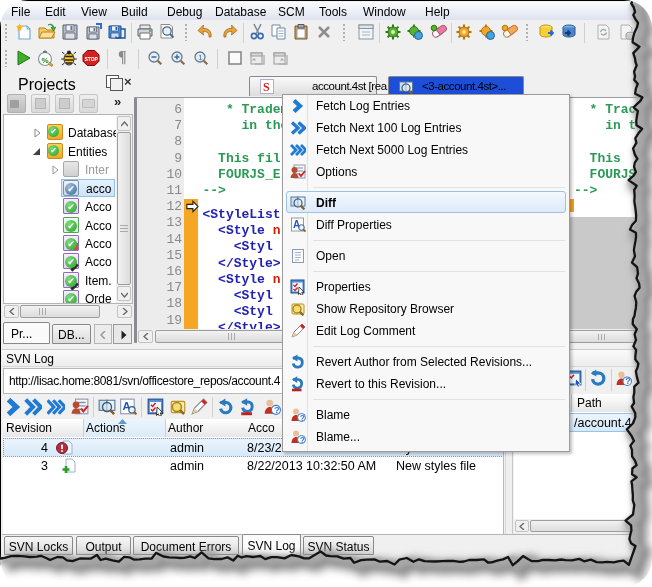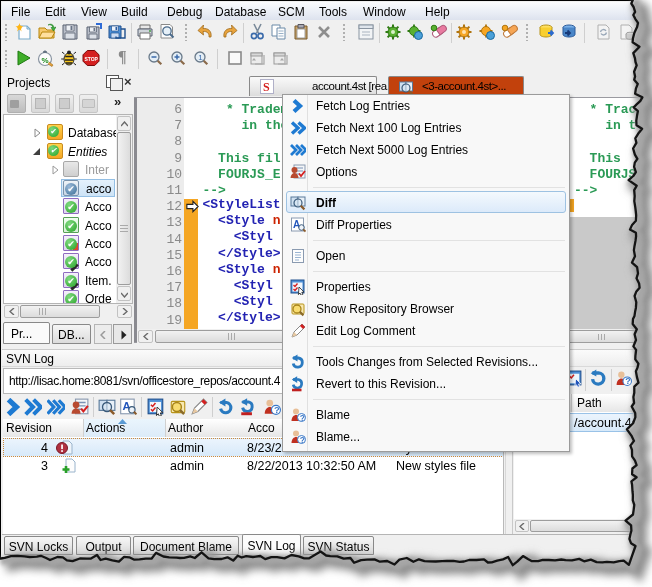--- a/index.html
+++ b/index.html
@@ -1,17 +1,17 @@
 <!DOCTYPE html>
 <html><head><meta charset="utf-8">
 <style>
   html,body{margin:0;padding:0;}
   body{width:652px;height:587px;overflow:hidden;background:#fff;
        font-family:"Liberation Sans",sans-serif;}
-  #wrap{position:relative;width:652px;height:587px;overflow:hidden;background:#fff;}
+  #wrap{position:relative;width:652px;height:587px;overflow:hidden;background:#fff;border-radius:28px;}
   #app{position:absolute;left:0;top:0;width:646px;height:566px;background:#f0f0f0;
        border-left:1px solid #000;border-top:1px solid #000;box-sizing:border-box;}
   .abs{position:absolute;}
   #lnums{white-space:pre;}
   .etab span,.btab span,.trow span{white-space:nowrap;}
   .etab span{letter-spacing:-0.45px;}
   
   #menubar{left:1px;top:1px;width:644px;height:18px;
      background:linear-gradient(#fafbfd,#e9edf5 60%,#dde2ee);border-bottom:1px solid #b9bfcc;}
   #menubar span{position:absolute;top:3px;font-size:12px;color:#000;}
@@ -43,21 +43,21 @@
      background:radial-gradient(circle at 35% 30%,#9ab8d8,#3a6f96);color:#fff;font-size:9px;line-height:12px;text-align:center;}
   
   .sb{background:#f0f0f0;}
   .sbthumb{background:linear-gradient(90deg,#f2f2f2,#dcdcdc);border:1px solid #9d9d9d;border-radius:2px;box-sizing:border-box;}
   .sbthumbh{background:linear-gradient(#f2f2f2,#dcdcdc);border:1px solid #9d9d9d;border-radius:2px;box-sizing:border-box;}
   .sbbtn{background:#f0f0f0;border:1px solid #c2c2c2;box-sizing:border-box;border-radius:2px;}
   
   .etab{position:absolute;top:75px;height:20px;border:1px solid #898989;border-bottom:none;
      border-radius:2px 2px 0 0;background:linear-gradient(#f9f9f9,#ececec 50%,#dcdcdc);
      font-size:11.5px;box-sizing:border-box;}
-  .etab.active{background:#c2410c;height:22px;}
+  .etab.active{background:#1d4ed8;height:22px;}
   
   .code{font-family:"Liberation Mono",monospace;font-size:13px;white-space:pre;position:absolute;font-weight:bold;}
   .cgreen{color:#2a9a55;}
   .cblue{color:#2222b2;}
   .cred{color:#cc2200;}
   
   .hdrcell{position:absolute;height:18px;background:linear-gradient(#ffffff,#f4f4f4 45%,#e6e6e6);
      border-right:1px solid #d0d0d0;box-sizing:border-box;font-size:12px;}
   .selrow{background:linear-gradient(#ebf4fd,#d7e9f9);border-top:1px solid #99c2e7;border-bottom:1px solid #99c2e7;box-sizing:border-box;}
   
@@ -295,21 +295,21 @@
         </svg>
     <svg class="icon" style="left:270px;top:3px;" viewBox="0 0 18 18">
           <rect x="2" y="4" width="11" height="11" fill="#ececec" stroke="#9a9a9a"></rect>
           <rect x="2" y="4" width="11" height="3" fill="#d8d8d8" stroke="#9a9a9a"></rect>
           <path d="M15 6 v9 h-9" fill="none" stroke="#b0b0b0" stroke-width="1.4"></path>
           <path d="M10 9 l2 2.5 -4 0 z" fill="#a8a8a8"></path>
         </svg>
   </div>
 
   <div class="abs" id="projTitle">
-    <span style="position:absolute;left:5px;top:3px;font-size:12px;">Projects</span>
+    <span style="position:absolute;left:16px;top:3px;font-size:16px;">Projects</span>
     <span style="position:absolute;left:104px;top:2px;width:11px;height:11px;border:1px solid #555;background:#fff;"></span>
     <span style="position:absolute;left:108px;top:5px;width:11px;height:11px;border:1px solid #555;background:#f0f0f0;"></span>
     <span style="position:absolute;left:122px;top:1px;font-size:13px;color:#333;font-weight:bold;">×</span>
   </div>
   <div class="abs" id="projTools">
     <div style="position:absolute;left:5px;top:2px;width:17px;height:17px;background:linear-gradient(#d8d8d8,#bdbdbd);border:1px solid #b0b0b0;border-radius:2px;"></div>
     <div style="position:absolute;left:8px;top:8px;width:9px;height:8px;background:#9f9f9f;border-radius:1px;"></div>
     <div style="position:absolute;left:29px;top:2px;width:17px;height:17px;background:linear-gradient(#efefef,#d9d9d9);border:1px solid #c6c6c6;border-radius:2px;"></div>
     <div style="position:absolute;left:33px;top:6px;width:9px;height:9px;background:#cdcdcd;border:1px solid #b5b5b5;"></div>
     <div style="position:absolute;left:53px;top:2px;width:17px;height:17px;background:linear-gradient(#efefef,#d9d9d9);border:1px solid #c6c6c6;border-radius:2px;"></div>
@@ -320,21 +320,21 @@
   </div>
   <div class="abs" id="projTree">
 
     <div class="trow" style="left:0;top:9px;width:111px;">
       <svg style="position:absolute;left:30px;top:4px;" width="8" height="10">
             <path d="M1 1 L6 5 L1 9 Z" fill="#fff" stroke="#8a8a8a"></path>
           </svg>
       <span class="ticon tfolder" style="left:43px;"></span>
       <span style="position:absolute;left:64px;top:2px;">Database</span>
     </div>
-    <div class="trow" style="left:0;top:28px;width:91px;font-style:italic;">
+    <div class="trow" style="left:0;top:28px;width:91px;">
       <svg style="position:absolute;left:28px;top:4px;" width="10" height="10">
             <path d="M8 1 L8 8 L1 8 Z" fill="#404040"></path>
           </svg>
       <span class="ticon tfolder" style="left:43px;"></span>
       <span style="position:absolute;left:64px;top:2px;">Entities</span>
     </div>
     <div class="trow" style="left:0;top:46px;width:111px;color:#9a9a9a;">
       <svg style="position:absolute;left:48px;top:4px;" width="8" height="10">
             <path d="M1 1 L6 5 L1 9 Z" fill="#fff" stroke="#9a9a9a"></path>
           </svg>
@@ -461,21 +461,21 @@
     <svg class="abs" style="left:51px;top:102px;" width="15" height="13" viewBox="0 0 17 15">
       <path d="M2 5 L9 5 L9 1.5 L15 7.5 L9 13.5 L9 10 L2 10 Z" fill="#fff" stroke="#222" stroke-width="1.3"></path>
     </svg>
 
     <div class="code cgreen" style="left:68.5px;top:4px;line-height:16.2px;">   * Tradem
      in the
 
   This fil
   FOURJS_E
 --&gt;</div>
-    <div class="code" style="left:68.5px;top:99px;line-height:16.2px;"><span class="cblue">&lt;StyleList
+    <div class="code" style="left:68.5px;top:109px;line-height:16.2px;"><span class="cblue">&lt;StyleList
   &lt;Style <span class="cred">n</span>
     &lt;Styl
   &lt;/Style&gt;
   &lt;Style <span class="cred">n</span>
     &lt;Styl
     &lt;Styl
   &lt;/Style&gt;</span></div>
 
     <div class="abs sb" style="left:3px;top:231px;width:373px;height:14px;">
       <div class="abs sbbtn" style="left:1px;top:1px;width:15px;height:13px;"></div>
@@ -676,21 +676,21 @@
               <path d="M5 0 L1 3.5 L5 7" fill="none" stroke="#6a6a6a" stroke-width="1.4"></path>
             </svg>
         <div class="abs sbthumbh" style="left:16px;top:1px;width:114px;height:12px;"></div>
       </div>
     </div>
   </div>
 
   <div class="abs" style="left:1px;top:533px;width:644px;height:33px;background:#f0f0f0;border-top:1px solid #b5b5b5;"></div>
   <div class="btab" style="left:3px;width:69px;"><span style="position:relative;top:3px;">SVN Locks</span></div>
   <div class="btab" style="left:75px;width:55px;"><span style="position:relative;top:3px;">Output</span></div>
-  <div class="btab" style="left:132px;width:106px;"><span style="position:relative;top:3px;">Document Blame</span></div>
+  <div class="btab" style="left:132px;width:106px;"><span style="position:relative;top:3px;">Document Errors</span></div>
   <div class="btab active" style="left:241px;width:59px;"><span style="position:relative;top:4px;">SVN Log</span></div>
   <div class="btab" style="left:302px;width:71px;"><span style="position:relative;top:3px;">SVN Status</span></div>
 
   <div class="abs" id="cmenu">
     <div style="position:absolute;left:24px;top:0;width:1px;height:356px;background:#e0e0e0;"></div>
     <div id="mhl" style="top:96px;"></div>
     <div class="mitem" style="top:0px;">
           <svg class="micon" viewBox="0 0 16 16">
             <path d="M4 2.5 L10 8 L4 13.5" fill="none" stroke="#1e7ad2" stroke-width="4.2" stroke-linejoin="miter"></path>
           </svg>
@@ -778,21 +778,21 @@
             <path d="M2 14 L4 9 L7 12 Z" fill="#e8c8a0"></path>
           </svg>
           <span class="lbl">Edit Log Comment</span>
         </div>
     <div class="msep" style="top:251px;"></div>
     <div class="mitem" style="top:256px;">
           <svg class="micon" viewBox="0 0 16 16">
             <path d="M3 4 L8.5 4 A4.6 4.6 0 1 1 3.2 9.5" fill="none" stroke="#2a7ac0" stroke-width="2.8"></path>
             <path d="M7.5 0.5 L1.8 4 L7.5 7.6 Z" fill="#2a7ac0"></path>
           </svg>
-          <span class="lbl">Tools Changes from Selected Revisions...</span>
+          <span class="lbl">Revert Author from Selected Revisions...</span>
         </div>
     <div class="mitem" style="top:278px;">
           <svg class="micon" viewBox="0 0 16 16">
             <path d="M3 3.5 L8.5 3.5 A4.3 4.3 0 1 1 3.2 8.6" fill="none" stroke="#2a7ac0" stroke-width="2.6"></path>
             <path d="M7.2 0.2 L1.8 3.5 L7.2 6.9 Z" fill="#2a7ac0"></path>
             <path d="M2 14 h9.5" stroke="#c02020" stroke-width="2.6"></path>
           </svg>
           <span class="lbl">Revert to this Revision...</span>
         </div>
     <div class="msep" style="top:304px;"></div>

